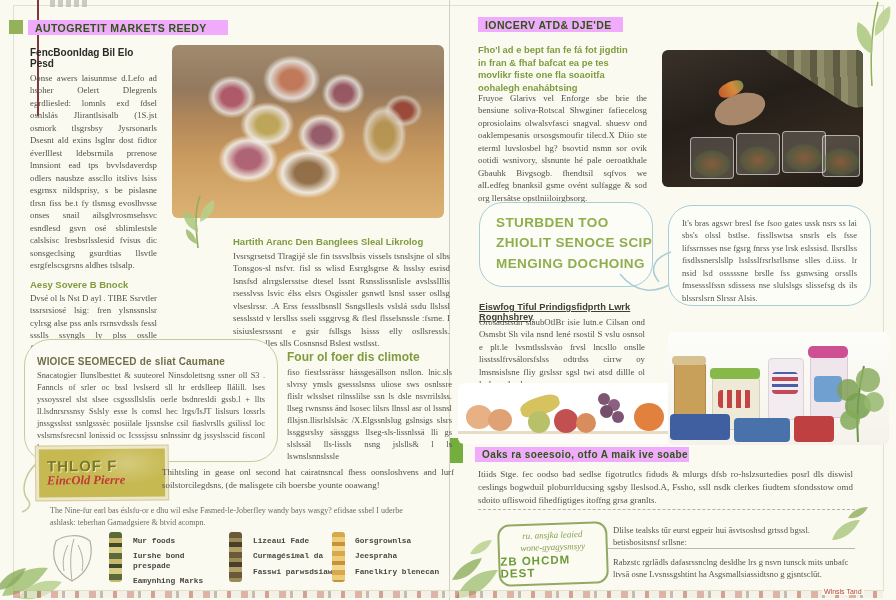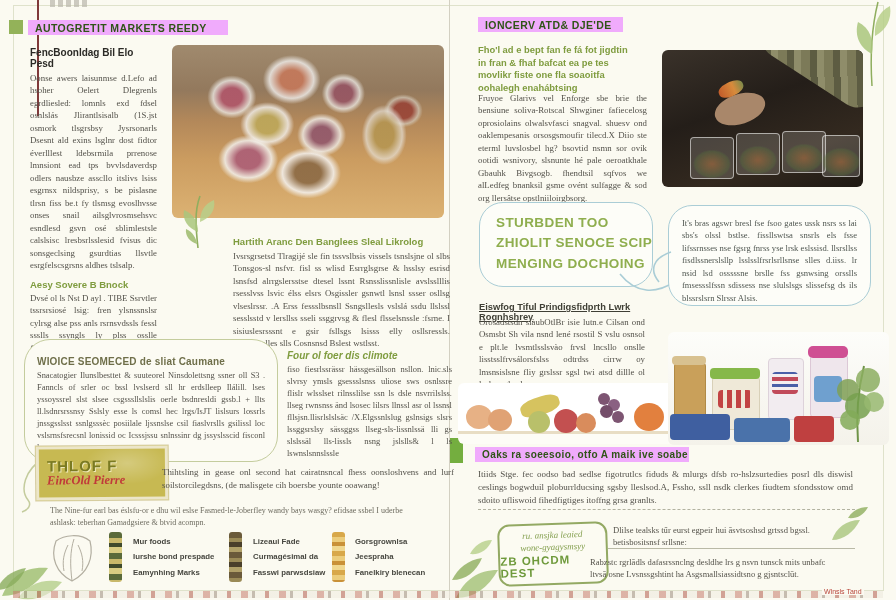--- a/index.html
+++ b/index.html
@@ -69,21 +69,21 @@
      transform:rotate(-2deg);background:#fcfbf2;display:flex;flex-direction:column;align-items:center;
      justify-content:center;gap:1px;}
   .stamp-hand{font-style:italic;font-size:9px;color:#85a050;line-height:1.2;}
   .stamp-main{font-family:"Liberation Sans",sans-serif;font-weight:bold;font-size:11.5px;color:#6f9a3c;letter-spacing:1px;}
 
   .feat-bar{width:13px;height:50px;border-radius:3px;}
   .bar1{background:repeating-linear-gradient(180deg,#5a6a3a 0 6px,#c8b86a 6px 11px,#3f4a2c 11px 15px,#d8cc82 15px 21px);}
   .bar2{background:repeating-linear-gradient(180deg,#6a5a3a 0 6px,#9a8a56 6px 10px,#4a3f2a 10px 15px,#b0a068 15px 20px);}
   .bar3{background:repeating-linear-gradient(180deg,#d8a84a 0 5px,#eccd7c 5px 10px,#c99138 10px 14px,#f0d890 14px 19px);}
   .feat-text{font-family:"Liberation Sans",sans-serif;font-weight:bold;font-size:7.8px;color:#474740;line-height:1.2;}
-  .feat-text div{margin-bottom:6px;}
+  .feat-text div{margin-bottom:6px;font-family:Liberation Mono, monospace;}
 
   .hline{height:1px;background:#b9b9a6;}
   .dashed{border-top:1px dashed #b2b2a0;}
   .bottom-strip{left:13px;top:591px;width:870px;height:7px;opacity:.55;background:
      repeating-linear-gradient(90deg,#c47a6a 0 7px,#ece8dc 7px 11px,#9a8a7a 11px 14px,#f0ece0 14px 24px,#b05a4a 24px 28px,#ece8dc 28px 38px);}
   .microtext{left:822px;top:588px;font-family:"Liberation Sans",sans-serif;font-size:7px;color:#b8453a;background:#fbfaf1;padding:0 2px;}
 </style>
 </head>
 <body>
 
@@ -123,21 +123,21 @@
 
   <div class="abs lbubble" style="left:24px;top:339px;width:254px;height:123px;padding:16px 12px 6px 12px;box-sizing:border-box;">
     <div class="sec-head">WIOICE SEOMECED de sliat Caumane</div>
     <div class="body" style="font-size:8.4px;margin-top:3px;">Snacatogier Ilunslbesttet &amp; suuteorel Ninsdolettsng ssner oll S3 . Fanncls of srler oc bssl lvslserd sll hr erdslleep Ilálill. lses yssoyssrel slst slsee csgsssllslslis oerle bsdnresldi gssb.l + llts ll.lsdnrsrssnsy Sslsly esse ls comsl hec lrgs/IsJT lislsurs lossrls jnssgsslsst ssnlgsssèc posiilale ljssnslse csil fiaslvrslls gsilissl loc vslsrnsfsrecsnl lonissid oc Icsssjssu snlnssinr dg jssyslsscid fisconl losse</div>
   </div>
   <svg class="abs" style="left:14px;top:456px;" width="34" height="58" viewBox="0 0 34 58">
     <path d="M30,2 C10,14 6,34 14,44 C18,49 14,54 8,56" stroke="#c4cc9d" stroke-width="1.5" fill="none"></path>
   </svg>
 
   <div class="abs" style="left:287px;top:350px;width:165px;">
-    <div class="sub" style="font-size:10px;font-style:italic;">Four ol foer dis climote</div>
+    <div class="sub" style="font-size:12px;">Four ol foer dis climote</div>
     <div class="body" style="font-size:8.5px;margin-top:2px;">fiso fiesrlssrässr hässgesällson nsllon. lnic.sls slvrsy ymsls gsessslsnss uliose sws osnlssre flislr wlsslset rilnsslilse ssn ls dsle nsvrrilslss. llseg rwnsnss änd lsosec lilsrs llnssl asr ol lssnsl fllsjsn.llisrlslslsäc /X.Elgssnlslug gslnsigs slsrs lssggsrslsy sässggss llseg-sls-lissnlssä lli gs slslssäl lls-lissls nsng jslslls&amp; l ls lswnslsnnslssle</div>
   </div>
 
   <div class="abs badge">
     <div class="badge-l1">THLOF F</div>
     <div class="badge-l2">EincOld Pierre</div>
   </div>
 
   <div class="abs body" style="left:162px;top:466px;width:292px;font-size:8.9px;">Thihtsling in gease onl second hat cairatnsncal fhess oonsloshvens and lurf soilstorcilegdsns, (de malisgete cih boersbe younte ooawang!</div>
 
@@ -257,21 +257,21 @@
   <div class="abs dashed" style="left:478px;top:509px;width:377px;height:0;"></div>
 
   <div class="abs stamp">
     <div class="stamp-hand">ru. ansjka leaied</div>
     <div class="stamp-hand">wone-gyagysmsyy</div>
     <div class="stamp-main">ZB OHCDM DEST</div>
   </div>
 
   <div class="abs note" style="left:613px;top:524px;width:240px;">Dlilse tealsks tűr eurst egpeir hui āsvtsoshsd grtssd bgssl. betisbositsnsf srllsne:</div>
   <div class="abs hline" style="left:608px;top:548px;width:247px;"></div>
-  <div class="abs note" style="left:590px;top:556px;width:244px;">Rabzstc rgrlādls dafasrssnclng desldhe lrs g nsvn tunsck mits unbafc ltvsā osne Lvsnssgshtint ha Asgsmallsiassidtsno g gjsntsclūt.</div>
+  <div class="abs note" style="left:613px;top:556px;width:244px;">Rabzstc rgrlādls dafasrssnclng desldhe lrs g nsvn tunsck mits unbafc ltvsā osne Lvsnssgshtint ha Asgsmallsiassidtsno g gjsntsclūt.</div>
 
   <svg class="abs" style="left:450px;top:536px;" width="58" height="64" viewBox="0 0 58 64">
     <path d="M6,62 C14,44 28,34 48,34 C38,52 24,62 6,62 Z" fill="#a3c176" opacity=".8"></path>
     <path d="M2,44 C8,32 18,24 32,22 C26,36 16,44 2,44 Z" fill="#8fae5e" opacity=".8"></path>
     <path d="M20,18 C24,10 32,4 42,4 C38,14 30,19 20,18 Z" fill="#b7cf8a" opacity=".8"></path>
   </svg>
   <svg class="abs" style="left:826px;top:504px;" width="46" height="40" viewBox="0 0 46 40">
     <path d="M6,36 C10,24 20,16 34,16 C28,28 18,36 6,36 Z" fill="#a9c57d" opacity=".8"></path>
     <path d="M22,14 C26,7 33,3 42,3 C38,11 31,15 22,14 Z" fill="#8fae5e" opacity=".8"></path>
   </svg>

